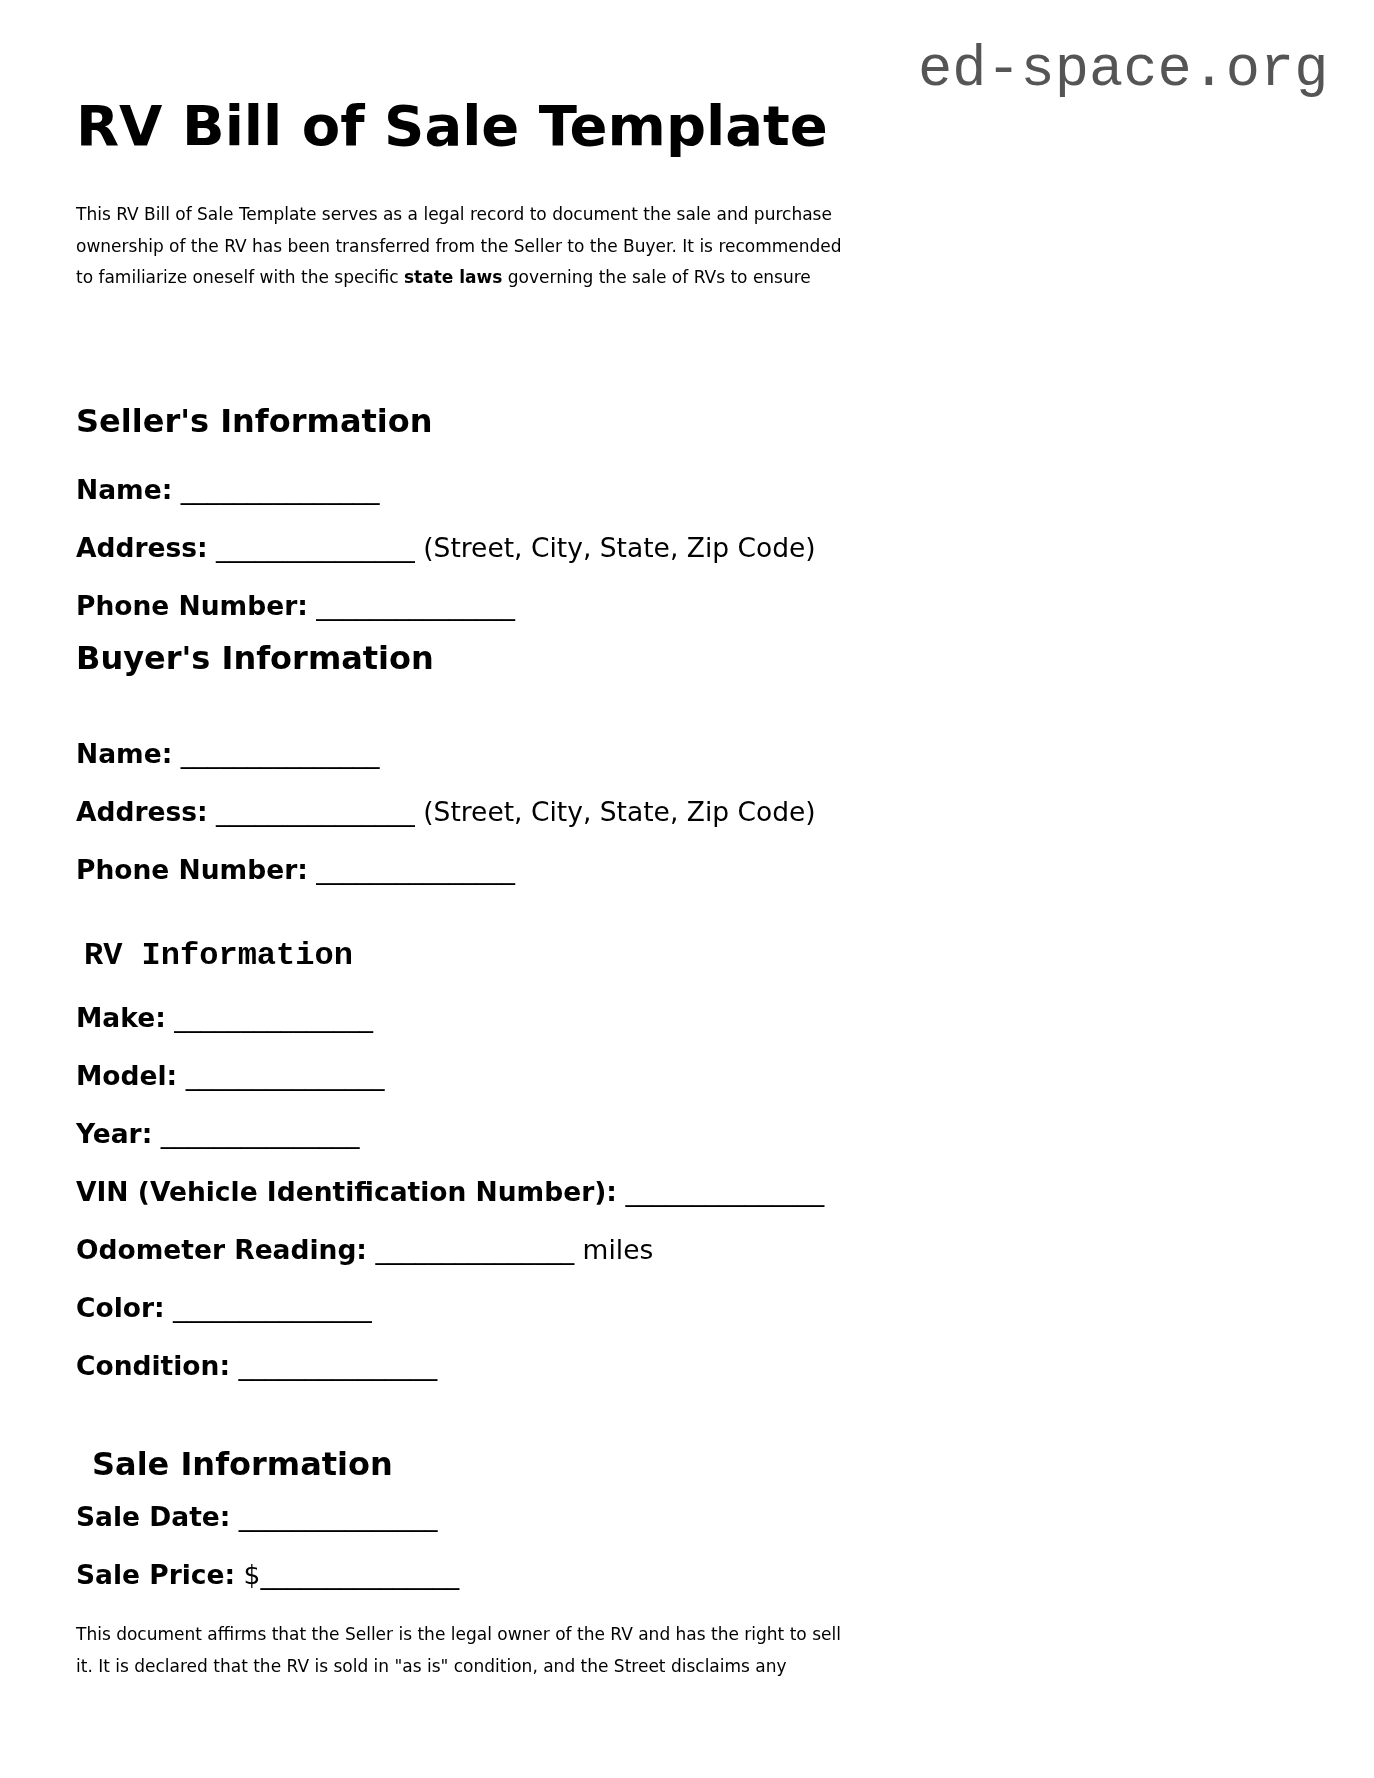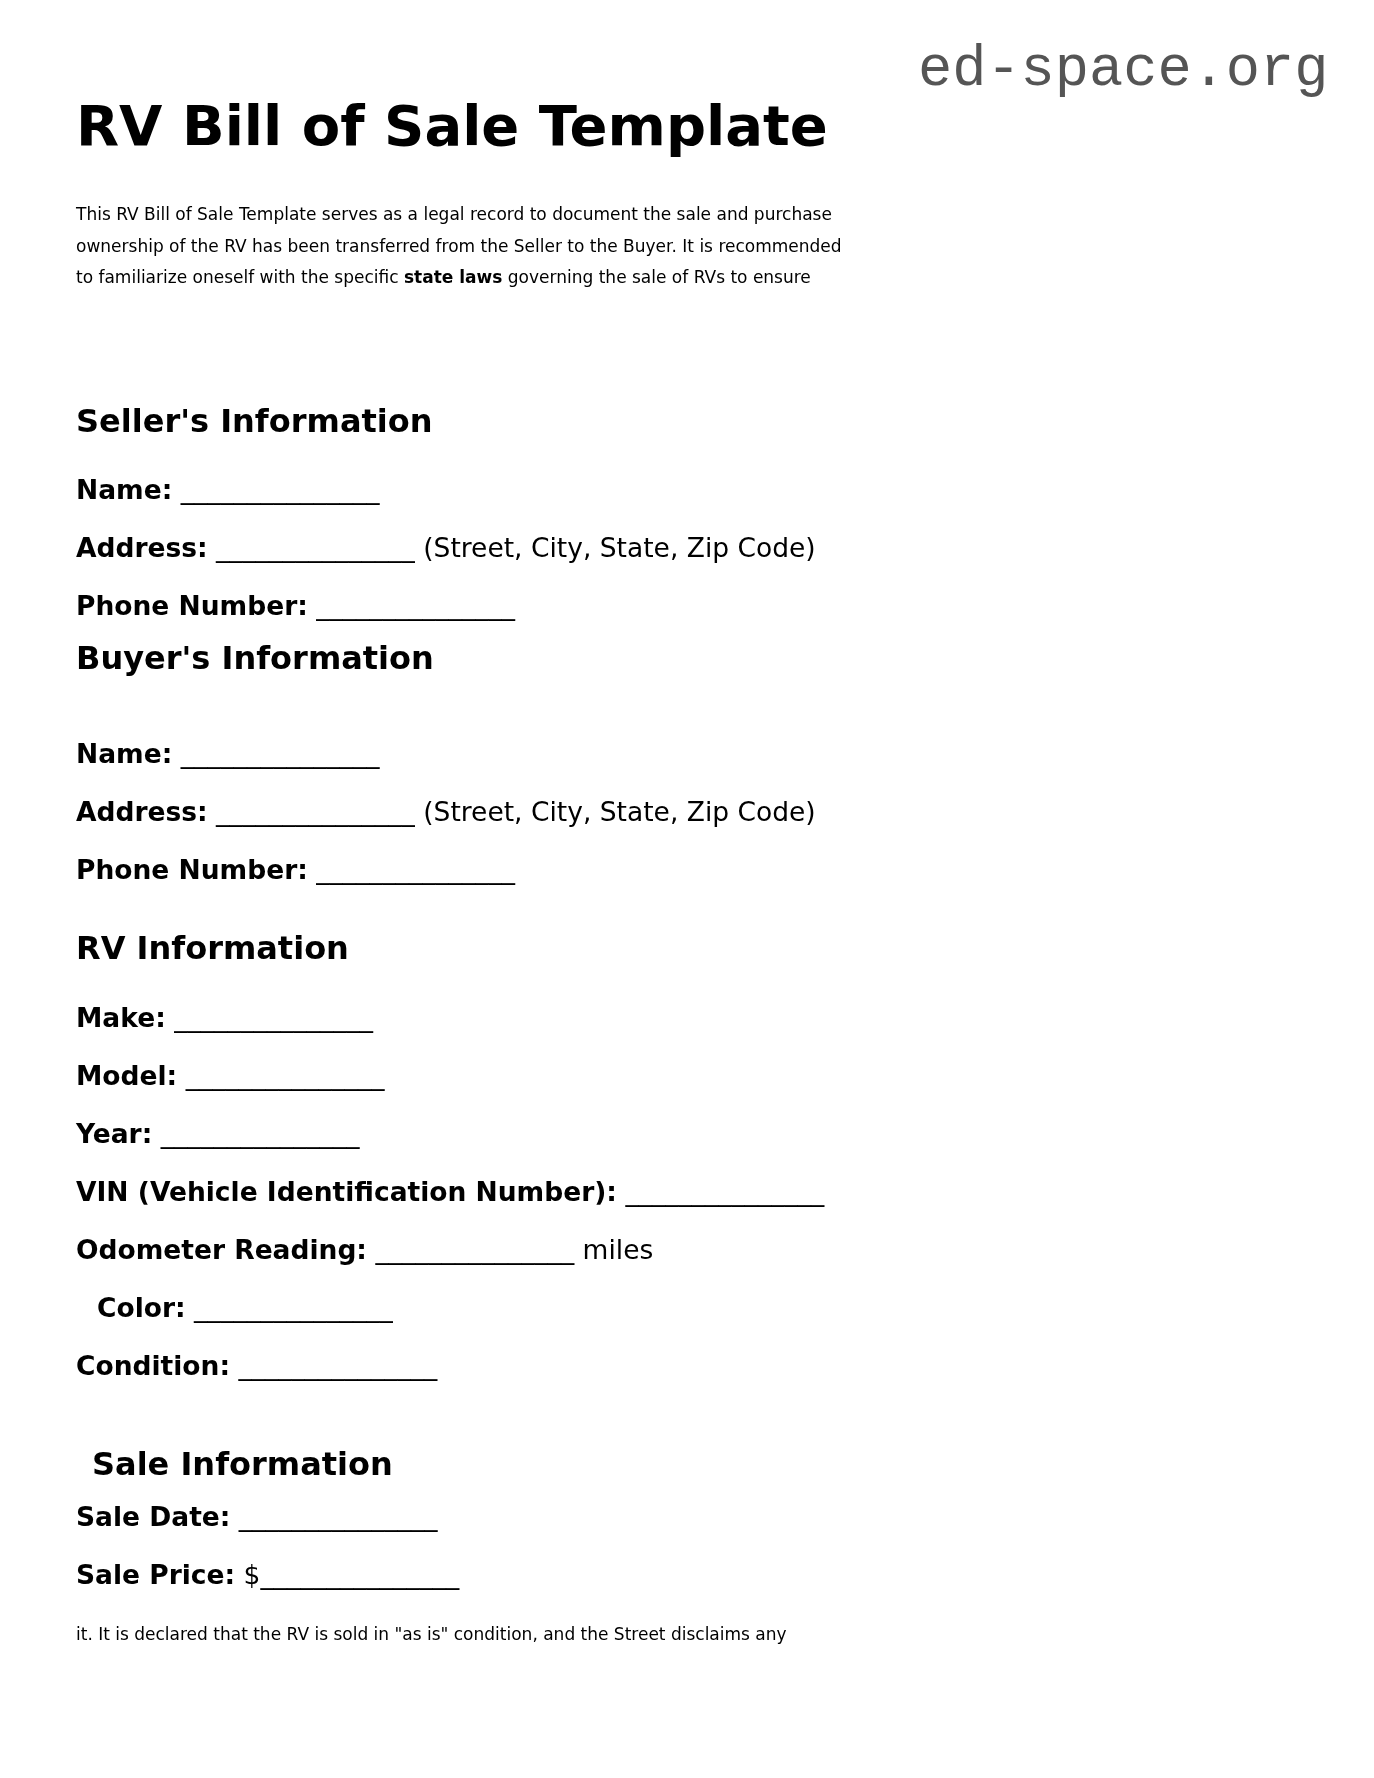--- a/index.html
+++ b/index.html
@@ -53,46 +53,47 @@
 <div class="abs field" style="top:738px;">
   <span class="label">Name:</span> <span class="blank">_______________</span>
 </div>
 <div class="abs field" style="top:796px;">
   <span class="label">Address:</span> <span class="blank">_______________</span><span> (Street, City, State, Zip Code)</span>
 </div>
 <div class="abs field" style="top:854px;">
   <span class="label">Phone Number:</span> <span class="blank">_______________</span>
 </div>
 
-<h2 class="abs section-heading" style="top:925px;margin:0;">RV Information</h2>
+<h2 class="abs section-heading" style="top:925px;margin:8px;font-family:Liberation Mono, monospace;">RV Information</h2>
 <div class="abs field" style="top:1002px;">
   <span class="label">Make:</span> <span class="blank">_______________</span>
 </div>
 <div class="abs field" style="top:1060px;">
   <span class="label">Model:</span> <span class="blank">_______________</span>
 </div>
 <div class="abs field" style="top:1118px;">
   <span class="label">Year:</span> <span class="blank">_______________</span>
 </div>
 <div class="abs field" style="top:1176px;">
   <span class="label">VIN (Vehicle Identification Number):</span> <span class="blank">_______________</span>
 </div>
 <div class="abs field" style="top:1234px;">
   <span class="label">Odometer Reading:</span> <span class="blank">_______________</span><span> miles</span>
 </div>
-<div class="abs field" style="top:1292px;margin-left:21px;">
+<div class="abs field" style="top:1292px;">
   <span class="label">Color:</span> <span class="blank">_______________</span>
 </div>
 <div class="abs field" style="top:1350px;">
   <span class="label">Condition:</span> <span class="blank">_______________</span>
 </div>
 
 <h2 class="abs section-heading" style="top:1425px;margin:16px;">Sale Information</h2>
 <div class="abs field" style="top:1501px;">
   <span class="label">Sale Date:</span> <span class="blank">_______________</span>
 </div>
 <div class="abs field" style="top:1559px;">
   <span class="label">Sale Price:</span><span> $</span><span class="blank">_______________</span>
 </div>
 
 <div class="abs para" style="top:1619px;">
+  <span class="line">This document affirms that the Seller is the legal owner of the RV and has the right to sell</span>
   <span class="line">it. It is declared that the RV is sold in "as is" condition, and the Street disclaims any</span>
 </div>
 
 </body></html>

